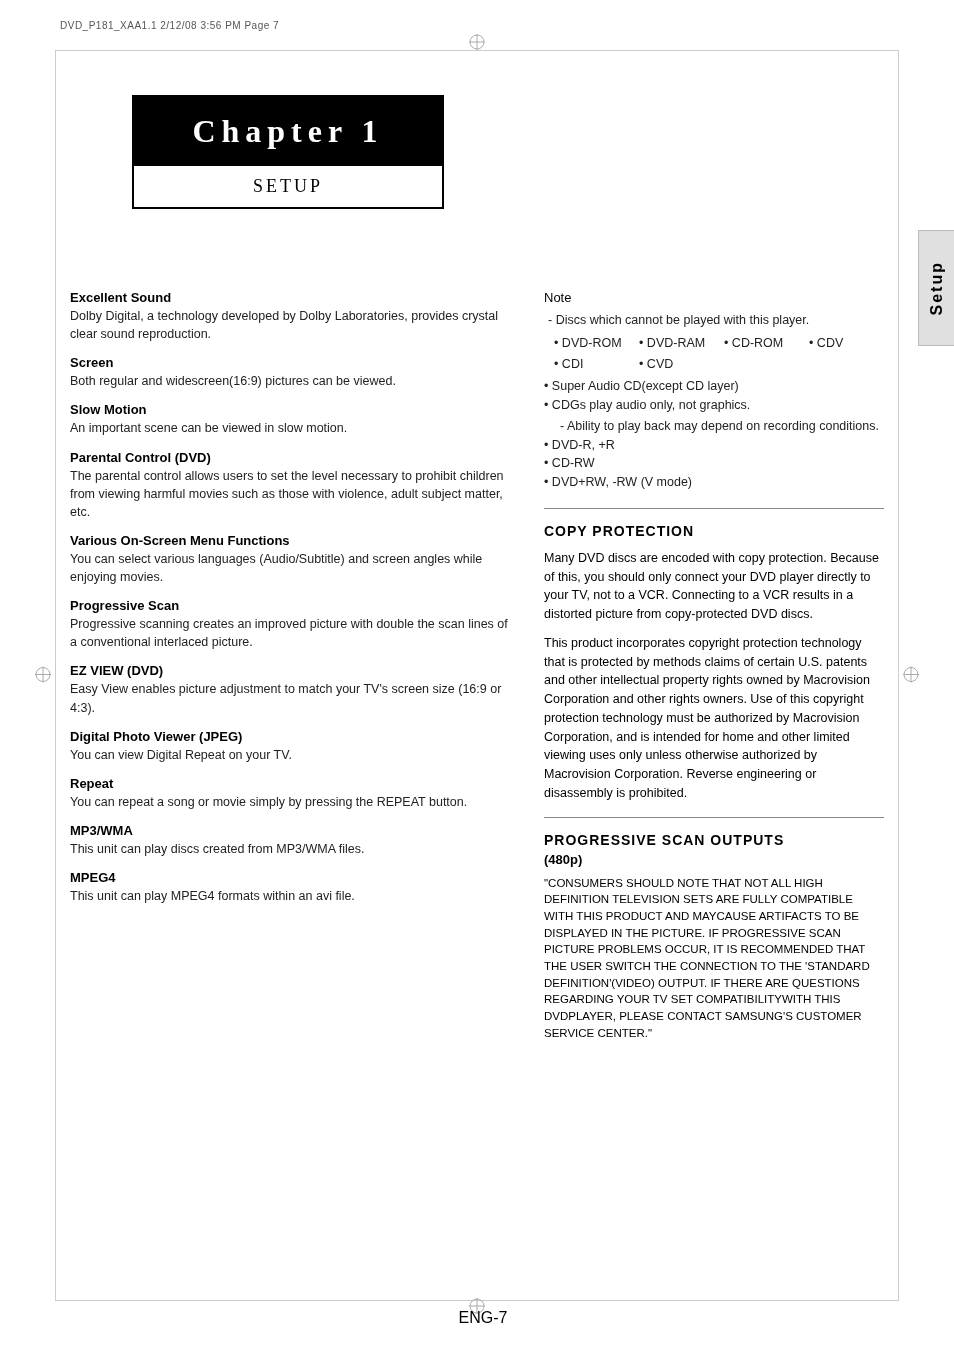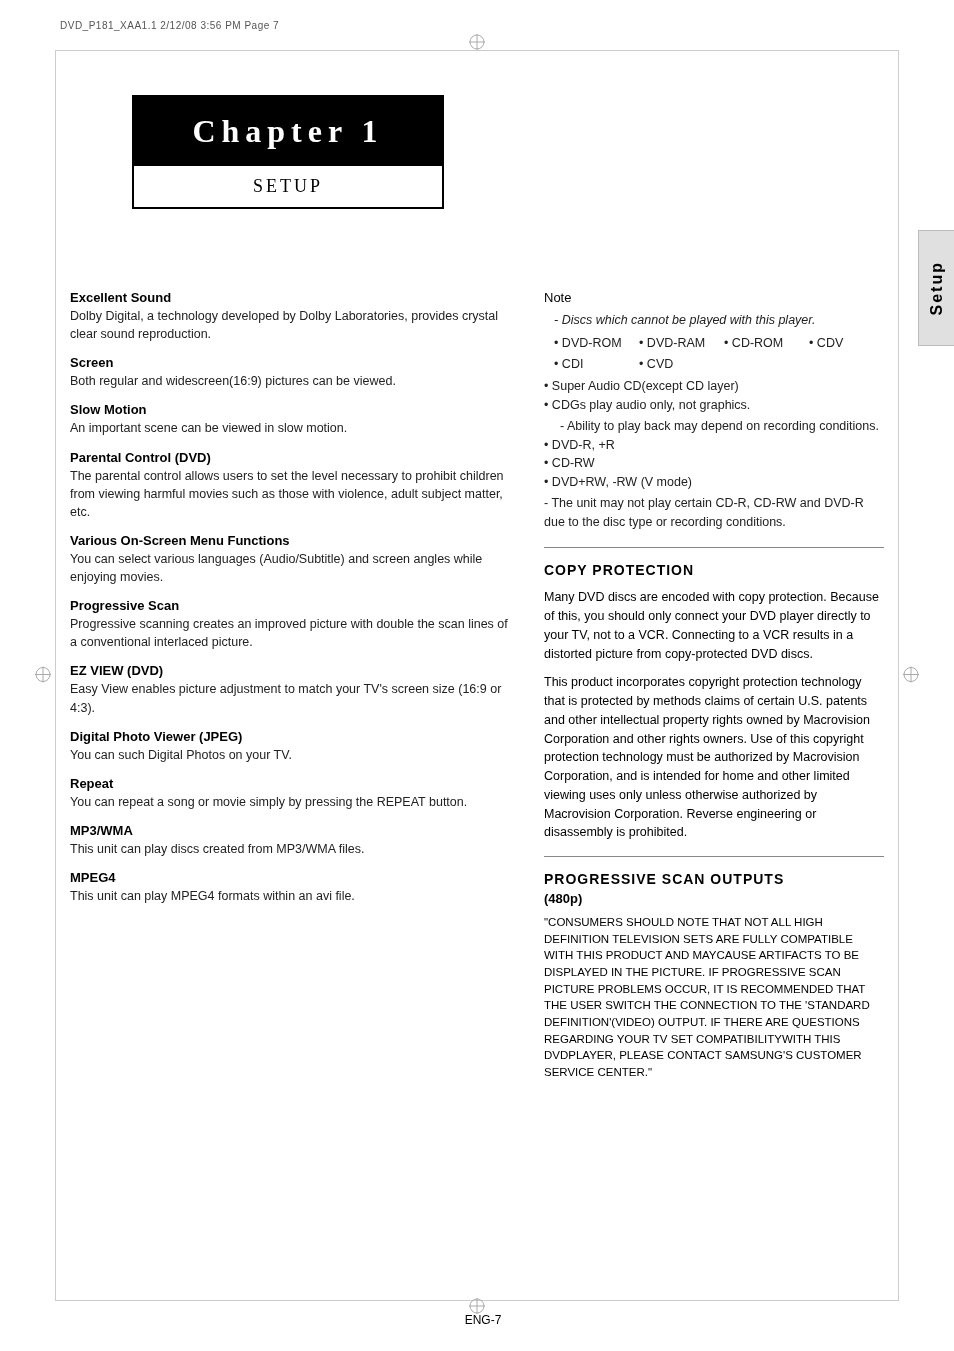--- a/index.html
+++ b/index.html
@@ -178,22 +178,21 @@
       margin-bottom: 6px;
     }
 
     .note-body {
       font-size: 12.5px;
       line-height: 1.5;
       color: #222;
     }
 
     .note-body .indent {
-      margin-left: 10px;
-      font-style: italic;
+      margin-left: 4px;
     }
 
     hr.section-divider {
       border: none;
       border-top: 1px solid #888;
       margin: 14px 0;
     }
 
     .copy-protection-title {
       font-size: 14px;
@@ -225,21 +224,21 @@
       font-size: 11.5px;
       line-height: 1.45;
     }
 
     
     .page-number {
       position: absolute;
       bottom: 24px;
       left: 50%;
       transform: translateX(-50%);
-      font-size: 12px;
+      font-size: 16px;
       padding-left: 12px;
     }
   </style>
 </head>
 <body>
 
 <div class="page-container">
 
   <div class="top-meta">DVD_P181_XAA1.1   2/12/08   3:56 PM   Page 7</div>
 
@@ -314,21 +313,21 @@
         <div class="feature-section">
           <div class="feature-title">Progressive Scan</div>
           <div class="feature-body">Progressive scanning creates an improved picture with double the scan lines of a conventional interlaced picture.</div>
         </div>
         <div class="feature-section">
           <div class="feature-title">EZ VIEW (DVD)</div>
           <div class="feature-body">Easy View enables picture adjustment to match your TV's screen size (16:9 or 4:3).</div>
         </div>
         <div class="feature-section">
           <div class="feature-title">Digital Photo Viewer (JPEG)</div>
-          <div class="feature-body">You can such Digital Photos on your TV.</div>
+          <div class="feature-body">You can view Digital Repeat on your TV.</div>
         </div>
         <div class="feature-section">
           <div class="feature-title">Repeat</div>
           <div class="feature-body">You can repeat a song or movie simply by pressing the REPEAT button.</div>
         </div>
         <div class="feature-section">
           <div class="feature-title">MP3/WMA</div>
           <div class="feature-body">This unit can play discs created from MP3/WMA files.</div>
         </div>
         <div class="feature-section">
@@ -352,21 +351,20 @@
             <span>• CDI</span>
             <span>• CVD</span>
           </div>
           <div style="margin-top:4px;">
             <div>• Super Audio CD(except CD layer)</div>
             <div>• CDGs play audio only, not graphics.</div>
             <div style="margin-left:16px;margin-top:2px;">- Ability to play back may depend on recording conditions.</div>
             <div>• DVD-R, +R</div>
             <div>• CD-RW</div>
             <div>• DVD+RW, -RW (V mode)</div>
-            <div style="margin-top:2px;">- The unit may not play certain CD-R, CD-RW and DVD-R due to the disc type or recording conditions.</div>
           </div>
         </div>
       </div>
 
       <hr class="section-divider">
 
       <div>
         <div class="copy-protection-title">COPY PROTECTION</div>
         <div class="copy-protection-body">Many DVD discs are encoded with copy protection. Because of this, you should only connect your DVD player directly to your TV, not to a VCR. Connecting to a VCR results in a distorted picture from copy-protected DVD discs.</div>
         <div class="copy-protection-body">This product incorporates copyright protection technology that is protected by methods claims of certain U.S. patents and other intellectual property rights owned by Macrovision Corporation and other rights owners. Use of this copyright protection technology must be authorized by Macrovision Corporation, and is intended for home and other limited viewing uses only unless otherwise authorized by Macrovision Corporation. Reverse engineering or disassembly is prohibited.</div>

